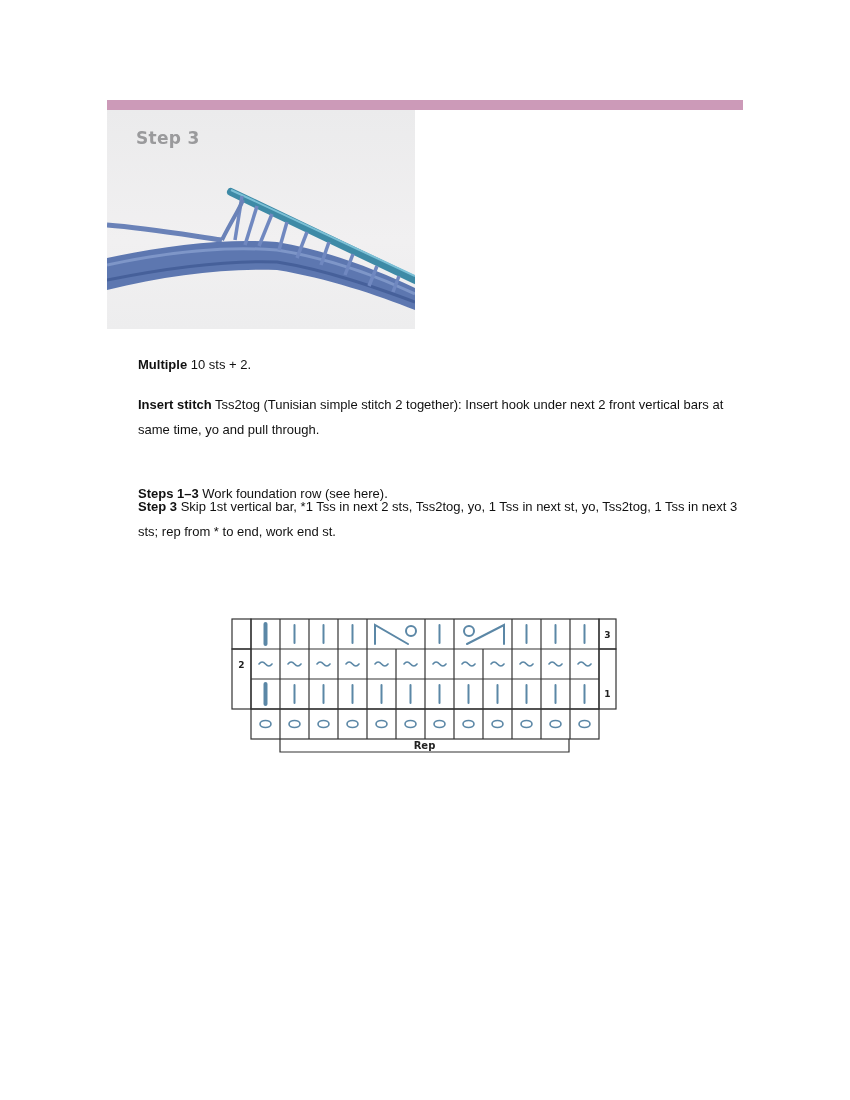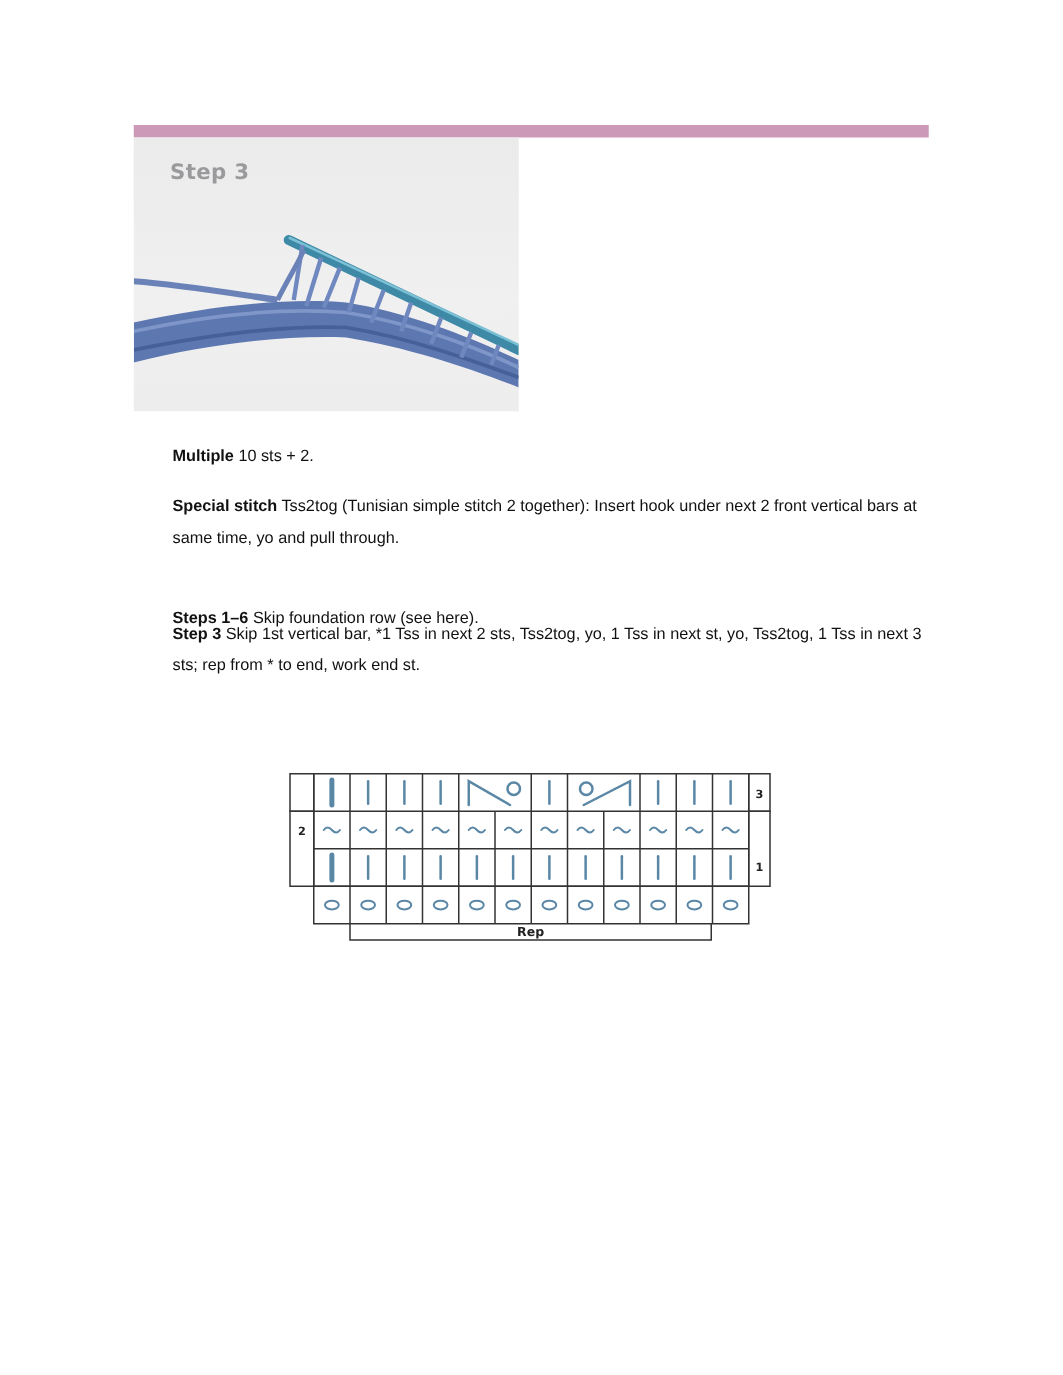--- a/index.html
+++ b/index.html
@@ -50,23 +50,23 @@
         <path d="M270 156 L262 176"></path>
       <path d="M292 166 L286 182"></path>
     </g>
     <path d="M115 130 C125 110, 132 100, 136 90" stroke="#6a82b8" stroke-width="4" fill="none"></path>
   </svg>
   <span class="photo-label">Step 3</span>
 </div>
 
 <p class="text" style="top:353px;"><b>Multiple</b><span> 10 sts + 2.</span></p>
 
-<p class="text" style="top:393px;"><b>Special stitch</b><span> Tss2tog (Tunisian simple stitch 2 together): Insert hook under next 2 front vertical bars at same time, yo and pull through.</span></p>
+<p class="text" style="top:393px;"><b>Insert stitch</b><span> Tss2tog (Tunisian simple stitch 2 together): Insert hook under next 2 front vertical bars at same time, yo and pull through.</span></p>
 
-<p class="text" style="top:482px;"><b>Steps 1–6</b><span> Skip foundation row (see here).</span></p>
+<p class="text" style="top:482px;"><b>Steps 1–3</b><span> Work foundation row (see here).</span></p>
 
 <p class="text" style="top:495px;"><b>Step 3</b><span> Skip 1st vertical bar, *1 Tss in next 2 sts, Tss2tog, yo, 1 Tss in next st, yo, Tss2tog, 1 Tss in next 3 sts; rep from * to end, work end st.</span></p>
 
 <svg class="chart" width="850" height="1100" viewBox="0 0 850 1100">
   <g stroke="#333" stroke-width="1.2" fill="none">
 
     <rect x="232" y="619" width="19" height="30"></rect>
 
     <rect x="232" y="649" width="19" height="60"></rect>
 

